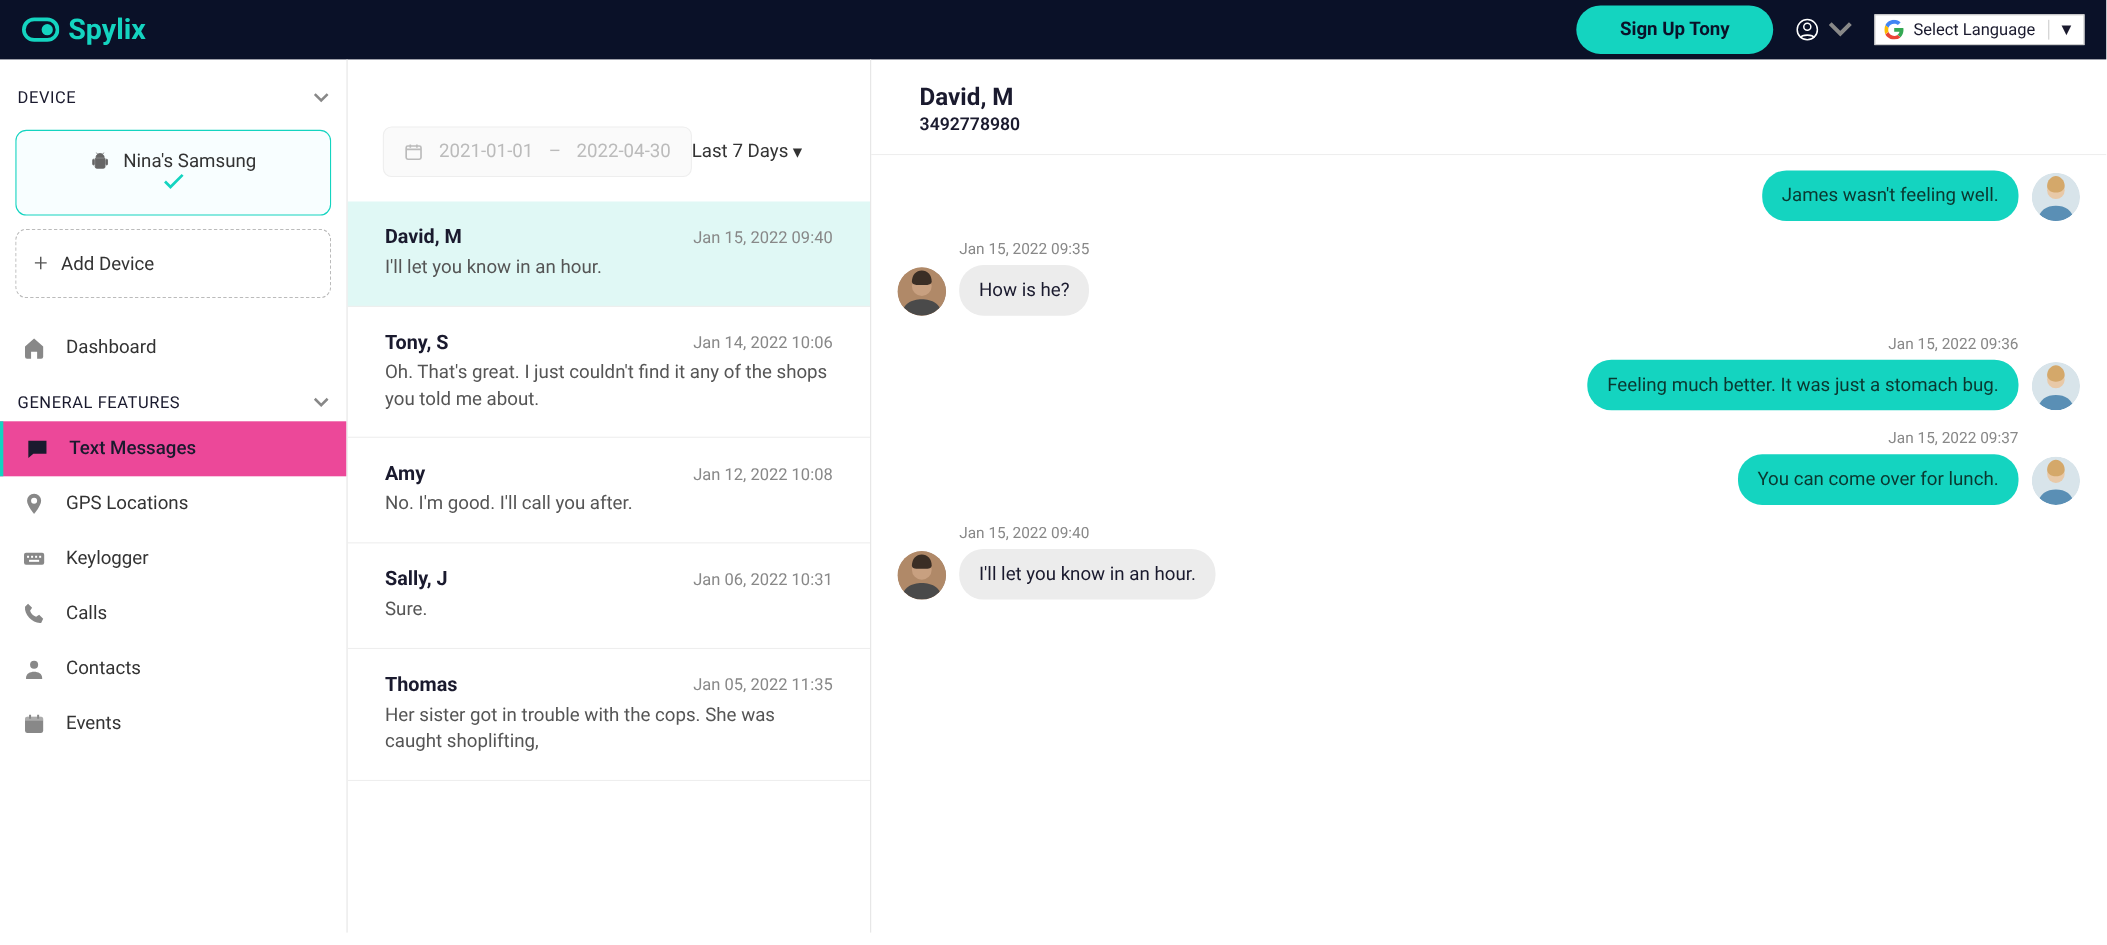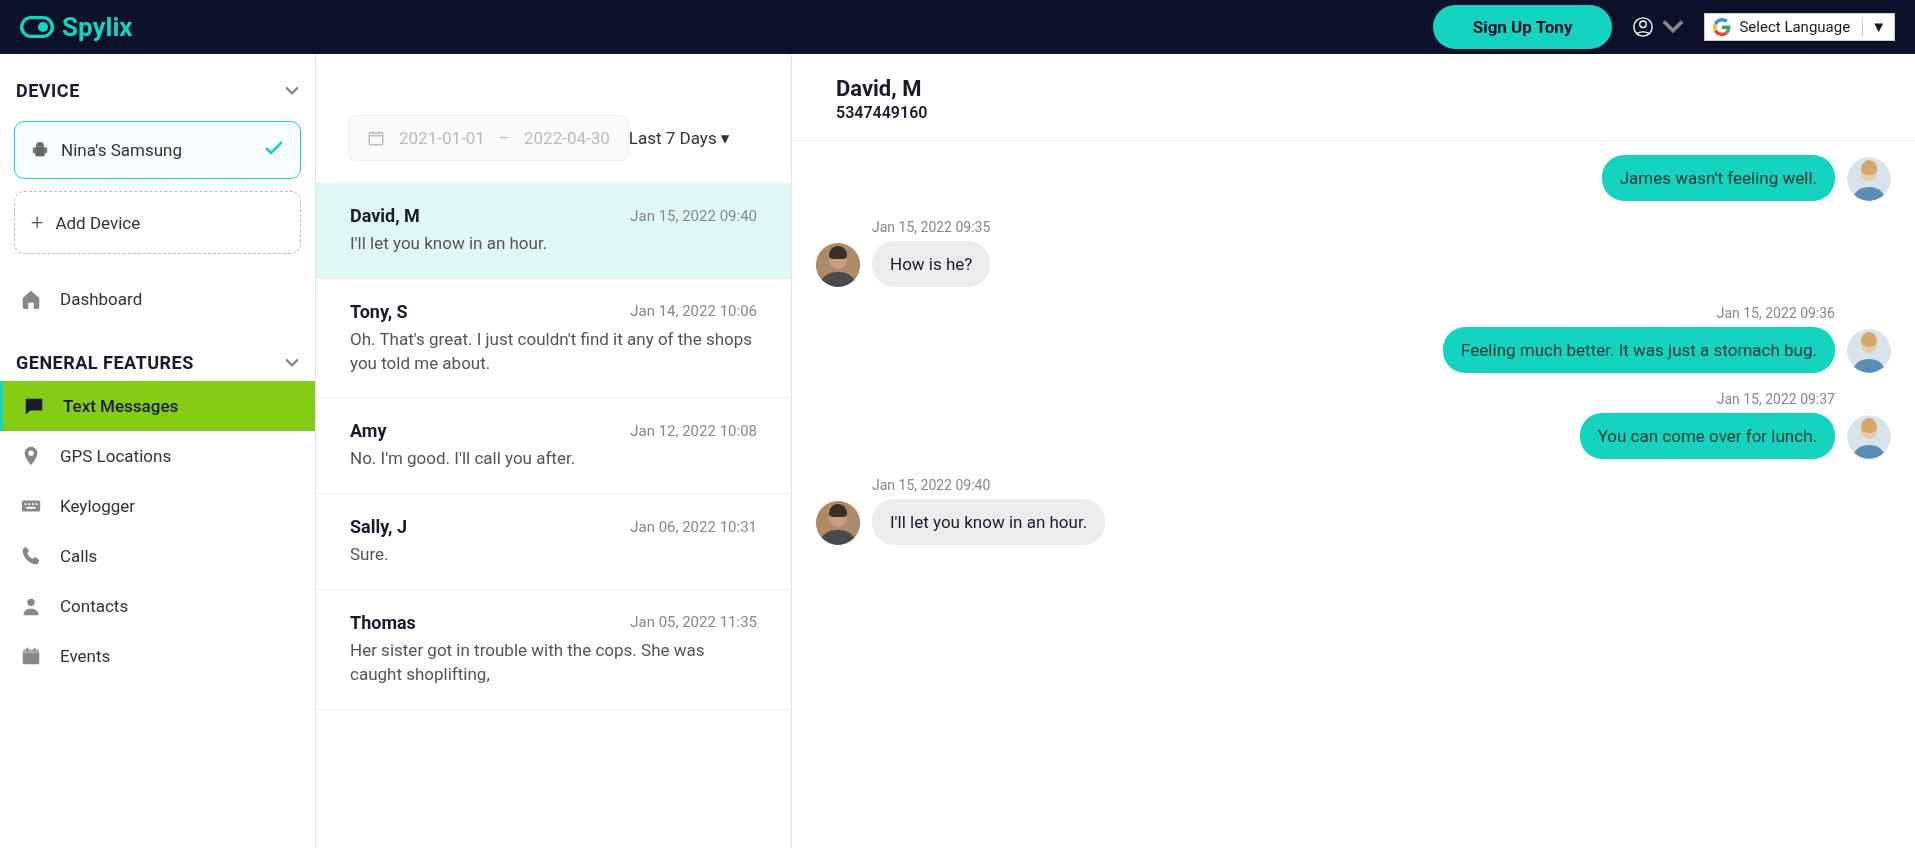--- a/index.html
+++ b/index.html
@@ -9,26 +9,26 @@
 .logo svg { width: 34px; height: 26px; }
 .header-right { display: flex; align-items: center; gap: 20px; }
 .signup-btn { background: #14d4c0; color: #0a1128; font-weight: 700; font-size: 17px; border: none; border-radius: 25px; padding: 12px 40px; cursor: pointer; }
 .user-menu { display: flex; align-items: center; gap: 8px; cursor: pointer; }
 .user-menu svg { width: 22px; height: 22px; }
 .lang-select { background: #ffffff; border: 1px solid #ccc; padding: 4px 8px; display: flex; align-items: center; gap: 8px; cursor: pointer; font-size: 15px; }
 .lang-select .g-icon { width: 18px; height: 18px; }
 .lang-select .tri { border-left: 1px solid #ccc; padding-left: 8px; margin-left: 4px; }
 .main { display: flex; height: calc(100vh - 65px); }
 .sidebar { width: 316px; border-right: 1px solid #e5e5e5; padding: 18px 0; overflow-y: auto; }
-.section-header { display: flex; justify-content: space-between; align-items: center; padding: 8px 16px; font-weight: 700; font-size: 18px; letter-spacing: 0.5px; cursor: pointer; }
-.device-card { margin: 12px 14px; border: 1px solid #14d4c0; border-radius: 10px; padding: 18px 16px; display: flex; align-items: center; justify-content: space-between; background: #f8feff; cursor: pointer; }
+.section-header { display: flex; justify-content: space-between; align-items: center; padding: 8px 16px; font-weight: 400; font-size: 15px; letter-spacing: 0.5px; cursor: pointer; }
+.device-card { margin: 12px 14px; border: 1px solid #14d4c0; border-radius: 10px; padding: 18px 16px; display: flex; align-items: center; justify-content: space-between; background: #f8feff; cursor: pointer; flex-direction: column; }
 .device-card .left { display: flex; align-items: center; gap: 12px; font-size: 17px; color: #333; }
 .add-device { margin: 12px 14px 20px; border: 1.5px dashed #bbb; border-radius: 10px; padding: 18px 16px; display: flex; align-items: center; gap: 12px; font-size: 17px; color: #333; cursor: pointer; }
 .nav-item { display: flex; align-items: center; gap: 18px; padding: 14px 20px; font-size: 17px; color: #333; cursor: pointer; }
-.nav-item.active { background: #84cc16; border-left: 3px solid #14d4c0; color: #1a1a2e; font-weight: 500; }
+.nav-item.active { background: #ec4899; border-left: 3px solid #14d4c0; color: #1a1a2e; font-weight: 500; }
 .nav-item .icon { width: 22px; height: 22px; color: #888; display: flex; align-items: center; justify-content: center; }
 .nav-item.active .icon { color: #1a1a2e; }
 .conv-list { width: 476px; border-right: 1px solid #e5e5e5; display: flex; flex-direction: column; }
 .conv-toolbar { display: flex; align-items: center; padding: 22px 32px; margin-top: 39px; }
 .date-range { background: #fafafa; border: 1px solid #eee; border-radius: 8px; padding: 12px 18px; display: flex; align-items: center; gap: 14px; color: #bbb; font-size: 17px; cursor: pointer; }
 .time-filter { font-size: 17px; color: #333; display: flex; align-items: center; gap: 4px; cursor: pointer; }
 .conv-items { flex: 1; overflow-y: auto; }
 .conv-item { padding: 22px 34px; border-bottom: 1px solid #eee; cursor: pointer; }
 .conv-item.selected { background: #e0f8f5; }
 .conv-item .row1 { display: flex; justify-content: space-between; align-items: center; margin-bottom: 6px; }
@@ -118,21 +118,21 @@
       <span>Add Device</span>
     </div>
     <div class="nav-item">
       <span class="icon">
           <svg width="22" height="22" viewBox="0 0 24 24" fill="currentColor">
             <path d="M3 11l9-8 9 8v10a2 2 0 01-2 2h-4v-7h-6v7H5a2 2 0 01-2-2V11z"></path>
           </svg>
         </span>
       <span>Dashboard</span>
     </div>
-    <div class="section-header" style="margin-top:20px">
+    <div class="section-header" style="margin-top:8px">
       <span>GENERAL FEATURES</span>
       <svg class="chevron" viewBox="0 0 12 8">
           <path d="M1 1l5 5 5-5" fill="none" stroke="#888" stroke-width="2"></path>
         </svg>
     </div>
     <div id="nav-items">
         <div class="nav-item active">
           <span class="icon">
             <svg width="22" height="22" viewBox="0 0 24 24" fill="currentColor">
               <path d="M3 4h18v13H8l-5 4V4z"></path>
@@ -242,21 +242,21 @@
             <span class="time">Jan 05, 2022 11:35</span>
           </div>
           <div class="preview">Her sister got in trouble with the cops. She was caught shoplifting,</div>
         </div>
       </div>
   </div>
 
   <div class="chat">
     <div class="chat-header">
       <div class="name">David, M</div>
-      <div class="phone">5347449160</div>
+      <div class="phone">3492778980</div>
     </div>
     <div class="chat-body" id="chat-body">
         <div class="msg-row out">
           <div class="msg-col">
             <div class="msg-bubble">James wasn't feeling well.</div>
           </div>
           <div class="avatar out-av">
             <svg viewBox="0 0 44 44">
               <defs>
                 <clipPath id="cc">

